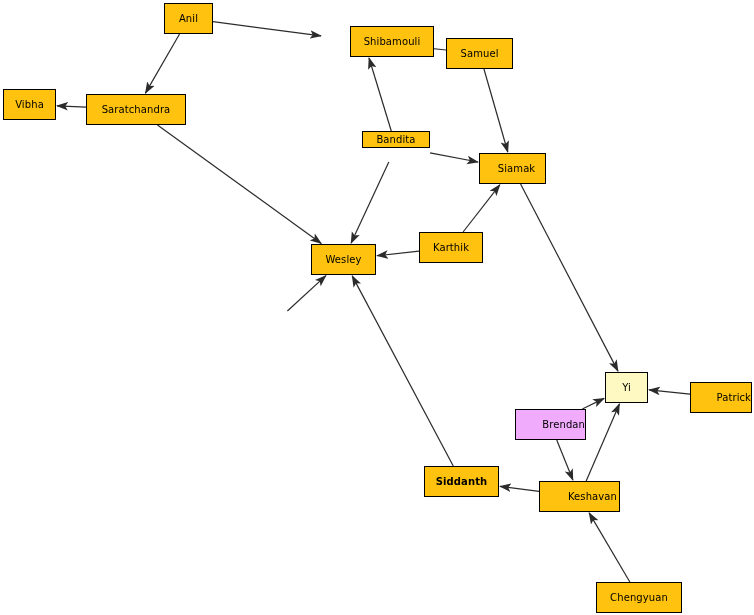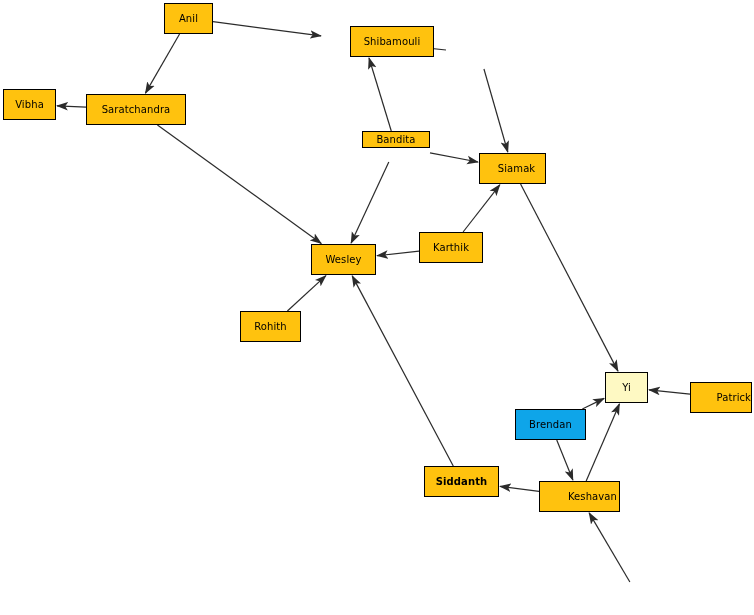--- a/index.html
+++ b/index.html
@@ -90,44 +90,47 @@
       </div>
       <div class="graph-node" style="left: 3px; top: 89px; width: 53px; height: 31px; background: rgb(255, 194, 14); border-color: rgb(0, 0, 0);">
         <span class="node-label">Vibha</span>
       </div>
       <div class="graph-node" style="left: 86px; top: 94px; width: 100px; height: 31px; background: rgb(255, 194, 14); border-color: rgb(0, 0, 0);">
         <span class="node-label">Saratchandra</span>
       </div>
       <div class="graph-node" style="left: 322px; top: 26px; width: 84px; height: 31px; background: rgb(255, 194, 14); border-color: rgb(0, 0, 0); margin-left: 28px;">
         <span class="node-label">Shibamouli</span>
       </div>
+      <div class="graph-node" style="left: 446px; top: 38px; width: 67px; height: 31px; background: rgb(255, 194, 14); border-color: rgb(0, 0, 0);">
+        <span class="node-label">Samuel</span>
+      </div>
       <div class="graph-node" style="left: 362px; top: 131px; width: 68px; height: 17px; background: rgb(255, 194, 14); border-color: rgb(0, 0, 0);">
         <span class="node-label">Bandita</span>
       </div>
       <div class="graph-node" style="left: 479px; top: 153px; width: 67px; height: 31px; background: rgb(255, 194, 14); border-color: rgb(0, 0, 0); padding-left: 8px;">
         <span class="node-label">Siamak</span>
       </div>
       <div class="graph-node" style="left: 311px; top: 244px; width: 65px; height: 31px; background: rgb(255, 194, 14); border-color: rgb(0, 0, 0);">
         <span class="node-label">Wesley</span>
       </div>
       <div class="graph-node" style="left: 419px; top: 232px; width: 64px; height: 31px; background: rgb(255, 194, 14); border-color: rgb(0, 0, 0);">
         <span class="node-label">Karthik</span>
       </div>
-      <div class="graph-node" style="left: 240px; top: 311px; width: 61px; height: 31px; background: rgb(255, 194, 14); border-color: rgb(0, 0, 0);">
-        <span class="node-label">Rohith</span>
-      </div>
       <div class="graph-node" style="left: 605px; top: 372px; width: 43px; height: 31px; background: #fef9c3; border-color: rgb(0, 0, 0);">
         <span class="node-label">Yi</span>
       </div>
       <div class="graph-node" style="left: 690px; top: 382px; width: 62px; height: 31px; background: rgb(255, 194, 14); border-color: rgb(0, 0, 0); justify-content: flex-end;">
         <span class="node-label">Patrick</span>
       </div>
-      <div class="graph-node" style="left: 515px; top: 409px; width: 71px; height: 31px; background: #0ea5e9; border-color: rgb(0, 0, 0);">
+      <div class="graph-node" style="left: 515px; top: 409px; width: 71px; height: 31px; background: #f0abfc; border-color: rgb(0, 0, 0); justify-content: flex-end;">
         <span class="node-label">Brendan</span>
       </div>
       <div class="graph-node" style="left: 424px; top: 466px; width: 75px; height: 31px; background: rgb(255, 194, 14); border-color: rgb(0, 0, 0); font-weight: bold;">
         <span class="node-label">Siddanth</span>
       </div>
       <div class="graph-node" style="left: 539px; top: 481px; width: 81px; height: 31px; background: rgb(255, 194, 14); border-color: rgb(0, 0, 0); padding-left: 26px;">
         <span class="node-label">Keshavan</span>
       </div>
+      <div class="graph-node" style="left: 596px; top: 582px; width: 86px; height: 31px; background: rgb(255, 194, 14); border-color: rgb(0, 0, 0);">
+        <span class="node-label">Chengyuan</span>
+      </div>
     </div>
 </div>
 
 </body></html>

